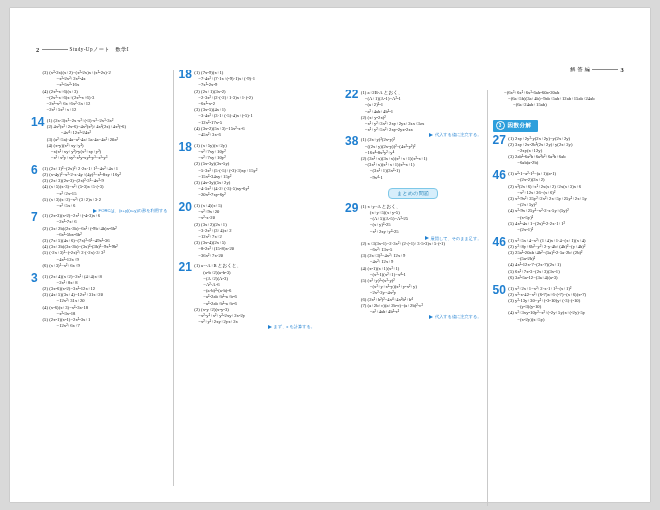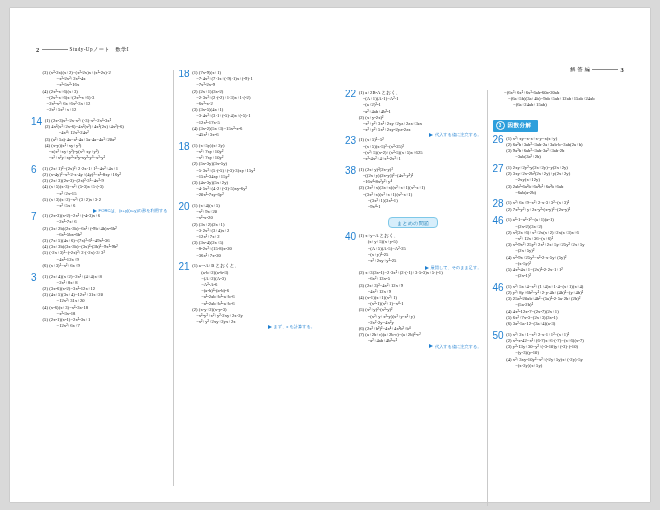--- a/index.html
+++ b/index.html
@@ -45,21 +45,21 @@
     padding:0 5px;
     position:relative;
     overflow:hidden;
   }
   .col + .col{border-left:1px solid #c9c9c9;}
 
   
   .blk{margin-bottom:4.5px;}
   .qrow{display:flex;align-items:flex-start;gap:2.5px;}
   .qnum{
-    color:#1f7fd0;font-weight:normal;font-size:10px;
+    color:#1f7fd0;font-weight:bold;font-size:12px;
     line-height:8px;min-width:9px;flex:0 0 auto;
     font-family:"Liberation Sans","DejaVu Sans",sans-serif;
   }
   .qbody{flex:1 1 auto;min-width:0;}
   .ln{
     font-size:4.6px;line-height:6.2px;color:#111;
     white-space:nowrap;letter-spacing:.05px;
   }
   .ln.ind1{padding-left:4px;}
   .ln.ind2{padding-left:9px;}
@@ -300,49 +300,38 @@
                 <div class="ln ind1">=x²+y²+5x²+2xy-2yz-2zx</div>
               </div>
             </div>
           </div>
           <div class="note">
             <span class="arw"></span>
             <span>代入する値に注意する。</span>
           </div>
           <div class="blk">
             <div class="qrow">
-              <div class="qnum">23</div>
-              <div class="qbody">
-                <div class="ln">(1)  (x+5)²=5²</div>
-                <div class="ln ind1">=(x+5)(x-5)²=(x²-25)²</div>
-                <div class="ln ind1">=(x²+5)(x-2)+(x²-5)(x+5)x+625</div>
-                <div class="ln ind1">=x²-4x²+4+x²-2x²+1</div>
-              </div>
-            </div>
-          </div>
-          <div class="blk">
-            <div class="qrow">
               <div class="qnum">38</div>
               <div class="qbody">
                 <div class="ln">(1)  (2x+y)²(2x-y)²</div>
                 <div class="ln ind1">=((2x+y)(2x-y))²=(4x²-y²)²</div>
                 <div class="ln ind1">=16x⁴-8x²y²+y⁴</div>
                 <div class="ln">(2)  (3x²+x)(3x+x)(x²+x+1)(x²-x+1)</div>
                 <div class="ln ind1">=(3x²+x)(x²+x+1)(x²-x+1)</div>
                 <div class="ln ind2">=(3x²+1)(3x²-1)</div>
                 <div class="ln ind2">=9x⁴-1</div>
               </div>
             </div>
           </div>
           <div class="matome">
             <span>まとめの問題</span>
           </div>
           <div class="blk">
             <div class="qrow">
-              <div class="qnum">40</div>
+              <div class="qnum">29</div>
               <div class="qbody">
                 <div class="ln">(1)  x+y=A とおく、</div>
                 <div class="ln ind2">(x+y+5)(x+y-5)</div>
                 <div class="ln ind2">=(A+5)(A-5)=A²-25</div>
                 <div class="ln ind2">=(x+y)²-25</div>
                 <div class="ln ind2">=x²+2xy+y²-25</div>
                 <div class="note lead">
                   <span class="arw"></span>
                   <span>展開して、そのまま足す。</span>
                 </div>
@@ -373,45 +362,27 @@
                 <div class="ln">=(6x³+6x²+6x³-6ab-60a-20ab</div>
                 <div class="ln ind1">=(6a+5b)(3a+4b)=9ab+5ab+12ab+15ab+24ab</div>
                 <div class="ln ind2">=(6a+24ab+15ab)</div>
               </div>
             </div>
           </div><div class="section">
             <span class="sqn">3</span>
             <span class="stt">因数分解</span>
           </div><div class="blk">
             <div class="qrow">
-              <div class="qnum">26</div>
-              <div class="qbody">
-                <div class="ln">(1)  x²+xy=x·x+x·y=x(x+y)</div>
-                <div class="ln">(2)  6a²b+3ab²=3ab·2a+3ab·b=3ab(2a+b)</div>
-                <div class="ln">(3)  9a³b+6ab²=3ab·3a²+3ab·2b</div>
-                <div class="ln ind2">=3ab(3a²+2b)</div>
-              </div>
-            </div>
-          </div><div class="blk">
-            <div class="qrow">
               <div class="qnum">27</div>
               <div class="qbody">
                 <div class="ln">(1)  2xy+2y²-y(2x+2y)=y(2x+2y)</div>
                 <div class="ln">(2)  3xy+2x-2b²(2x+2y)+y(2x+2y)</div>
                 <div class="ln ind2">=2xy(x+12y)</div>
                 <div class="ln">(3)  2ab²-6a²b+6a²b²+6a²b+6ab</div>
                 <div class="ln ind2">=6ab(a-2b)</div>
-              </div>
-            </div>
-          </div><div class="blk">
-            <div class="qrow">
-              <div class="qnum">28</div>
-              <div class="qbody">
-                <div class="ln">(1)  x²+6x+9=x²+2·x·3+3²=(x+3)²</div>
-                <div class="ln">(2)  7x²-y²+y+2x-y²-(x-y)²=(2x-y)²</div>
               </div>
             </div>
           </div><div class="blk">
             <div class="qrow">
               <div class="qnum">46</div>
               <div class="qbody">
                 <div class="ln">(1)  a²-1=a²-1²=(a+1)(a-1)</div>
                 <div class="ln ind2">=(2x-2)(3x+2)</div>
                 <div class="ln">(2)  x²(2x+6)+x²+2x(x+2)+2x(x+3)x+6</div>
                 <div class="ln ind2">=x²+12x+36=(x+6)²</div>

